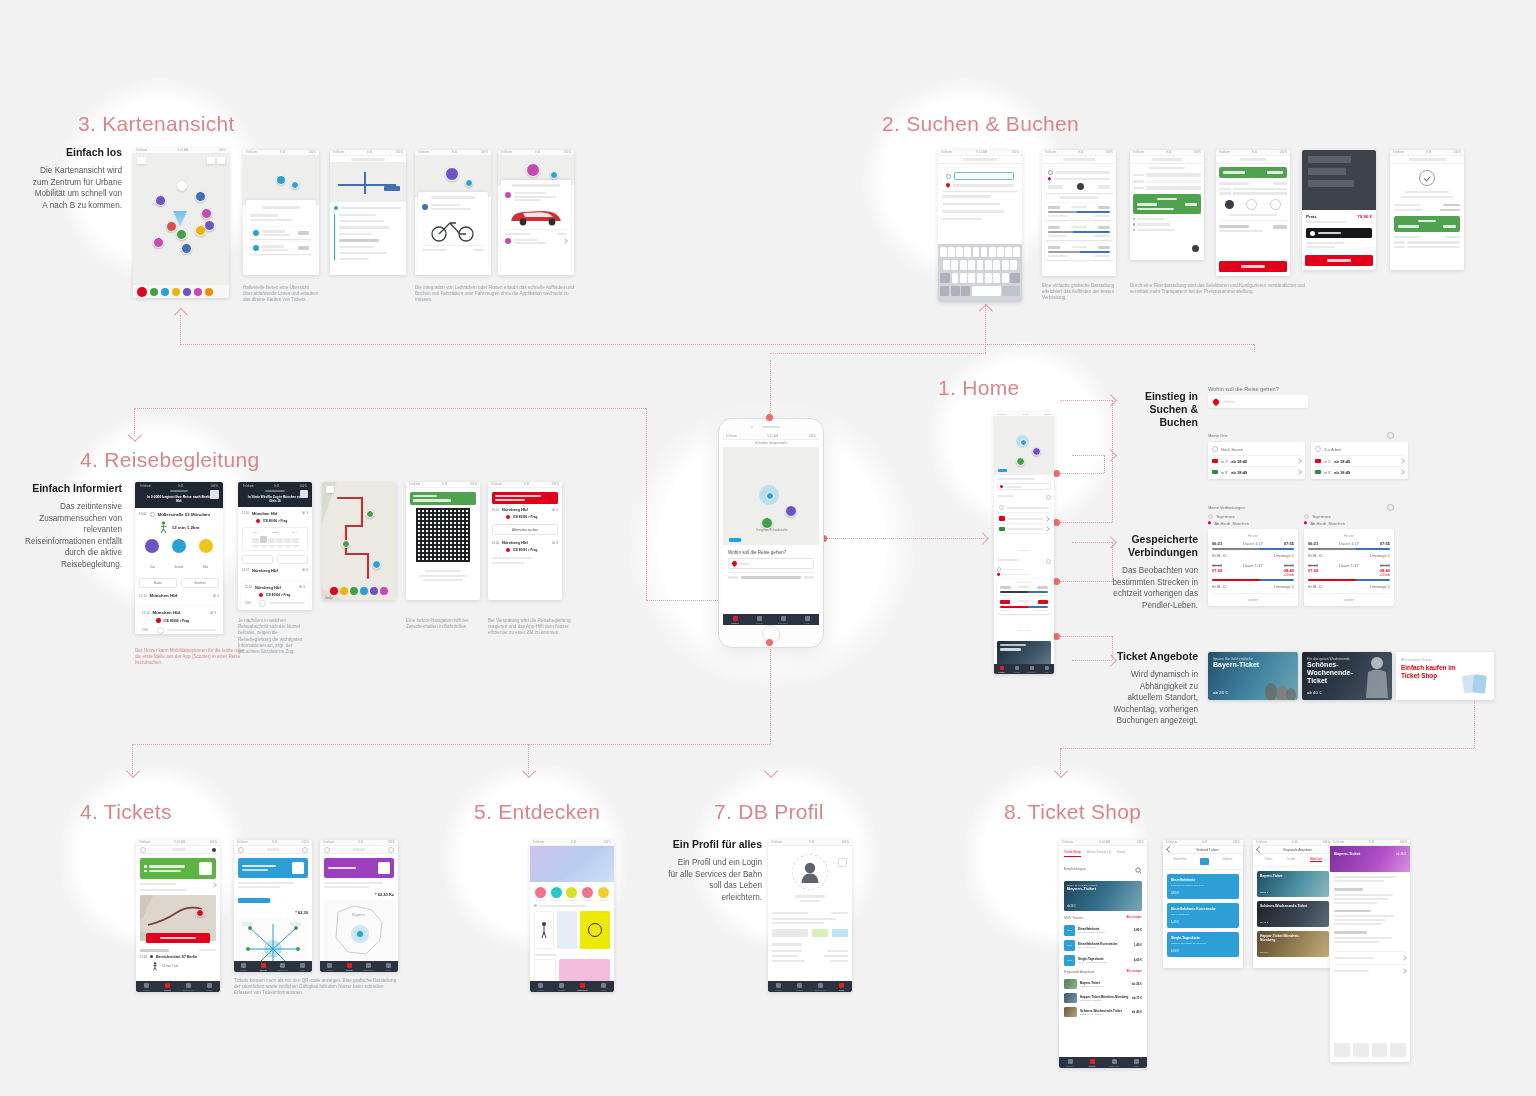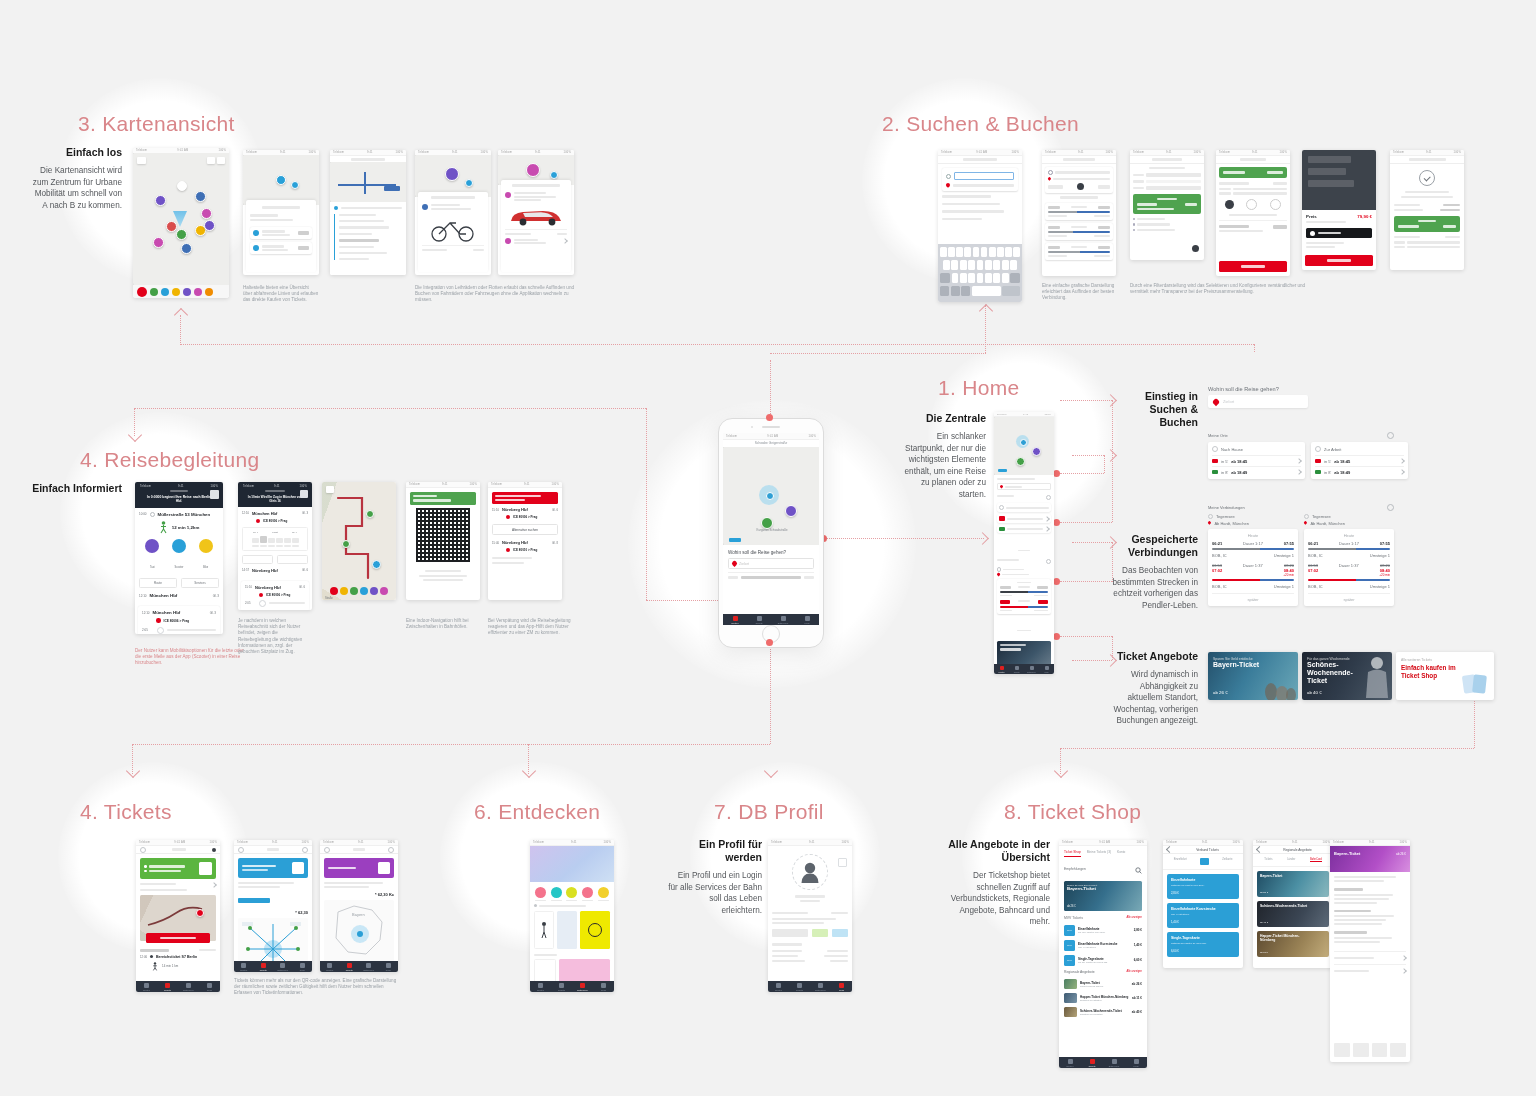--- a/index.html
+++ b/index.html
@@ -740,24 +740,20 @@
         </div>
       <div style="display:flex;gap:2px;">
           <span class="bar" style="width:16%;height:2.2px;"></span>
           <span class="bar" style="flex:1;height:2.2px;"></span>
         </div>
     </div>
   </div>
   <div class="caption" style="left:1130px;top:283px;width:180px;">Durch eine Filterdarstellung wird das Selektieren und Konfigurieren verständlicher und vermittelt mehr Transparenz bei der Preiszusammenstellung.</div>
 
   <div class="section-title" style="left:938px;top:376px;">1. Home</div>
-  <div class="blurb" style="left:896px;top:412px;width:90px;">
-    <h4>Die Zentrale</h4>
-    <p>Ein schlanker Startpunkt, der nur die wichtigsten Elemente enthält, um eine Reise zu planen oder zu starten.</p>
-  </div>
 
   <div id="hero-phone">
     <div class="cam"></div>
     <div class="speaker"></div>
     <div class="hscreen">
       <div class="statusbar" style="height:6px;">
           <span class="sb-l">Telekom</span>
           <span class="sb-c">9:41 AM</span>
           <span class="sb-r">100%</span>
         </div>
@@ -1099,20 +1095,21 @@
     </div>
     <div style="position:absolute;right:6px;bottom:7px;">
       <span style="position:absolute;right:12px;bottom:0;width:13px;height:18px;border-radius:2px;background:#cfe4f5;display:block;transform:rotate(-8deg);"></span>
       <span style="position:absolute;right:2px;bottom:0;width:13px;height:18px;border-radius:2px;background:#a9d1ec;display:block;transform:rotate(6deg);"></span>
     </div>
   </div>
 
   <div class="section-title" style="left:80px;top:448px;">4.  Reisebegleitung</div>
   <div class="blurb" style="left:18px;top:482px;width:104px;">
     <h4>Einfach Informiert</h4>
+    <p>Das zeitintensive Zusammensuchen von relevanten Reiseinformationen entfällt durch die aktive Reisebegleitung.</p>
   </div>
 
   <div class="screen" style="left:135px;top:482px;width:88px;height:152px;border-radius:2px;">
     <div style="background:#1f2733;padding:4px;">
       <div class="statusbar" style="background:transparent;border:none;height:4px;margin:-2px -2px 2px;">
           <span class="sb-l" style="color:#cfd3d7;">Telekom</span>
           <span class="sb-c" style="color:#cfd3d7;">9:41</span>
           <span class="sb-r" style="color:#cfd3d7;">100%</span>
         </div>
       <div class="bar wht" style="width:22%;height:1.8px;margin:0 auto 3px;opacity:.35;"></div>
@@ -1528,21 +1525,21 @@
           <span>Entdecken</span>
         </div>
       <div class="tb">
           <i></i>
           <span>Profil</span>
         </div>
     </div>
   </div>
   <div class="caption" style="left:234px;top:978px;width:164px;">Tickets können mehr als nur den QR-code anzeigen. Eine grafische Darstellung der räumlichen sowie zeitlichen Gültigkeit hilft dem Nutzer beim schnellen Erfassen von Ticketinformationen.</div>
 
-  <div class="section-title" style="left:474px;top:800px;">6. Entdecken</div>
+  <div class="section-title" style="left:474px;top:800px;">5. Entdecken</div>
   <div class="screen" style="left:530px;top:840px;width:84px;height:152px;border-radius:2px;">
     <div class="statusbar">
         <span class="sb-l">Telekom</span>
         <span class="sb-c">9:41</span>
         <span class="sb-r">100%</span>
       </div>
     <div style="height:36px;background:linear-gradient(140deg,#cfc3ee,#b9cdf0 55%,#cfe0f4);"></div>
     <div style="display:flex;justify-content:space-around;padding:5px 3px 3px;">
       <span style="text-align:center;">
           <span style="display:block;width:11px;height:11px;border-radius:50%;background:#f4738c;margin-bottom:1.5px;"></span>
@@ -1603,21 +1600,21 @@
         </div>
       <div class="tb">
           <i></i>
           <span>Profil</span>
         </div>
     </div>
   </div>
 
   <div class="section-title" style="left:714px;top:800px;">7. DB Profil</div>
   <div class="blurb" style="left:668px;top:838px;width:94px;">
-    <h4>Ein Profil für werden</h4>
+    <h4>Ein Profil für alles</h4>
     <p>Ein Profil und ein Login für alle Services der Bahn soll das Leben erleichtern.</p>
   </div>
   <div class="screen" style="left:768px;top:840px;width:84px;height:152px;border-radius:2px;">
     <div class="statusbar">
         <span class="sb-l">Telekom</span>
         <span class="sb-c">9:41</span>
         <span class="sb-r">100%</span>
       </div>
     <div style="padding:8px 4px 4px;text-align:center;">
       <div style="width:34px;height:34px;border-radius:50%;border:1.4px dashed #d6d9dc;margin:0 auto 5px;display:flex;align-items:center;justify-content:center;">
@@ -1670,24 +1667,20 @@
           <span>Entdecken</span>
         </div>
       <div class="tb active">
           <i></i>
           <span>Profil</span>
         </div>
     </div>
   </div>
 
   <div class="section-title" style="left:1004px;top:800px;">8. Ticket Shop</div>
-  <div class="blurb" style="left:948px;top:838px;width:102px;">
-    <h4>Alle Angebote in der Übersicht</h4>
-    <p>Der Ticketshop bietet schnellen Zugriff auf Verbundstickets, Regionale Angebote, Bahncard und mehr.</p>
-  </div>
 
   <div class="screen" style="left:1059px;top:840px;width:88px;height:228px;border-radius:2px;">
     <div class="statusbar">
         <span class="sb-l">Telekom</span>
         <span class="sb-c">9:41 AM</span>
         <span class="sb-r">100%</span>
       </div>
     <div style="display:flex;gap:6px;padding:4px 5px 3px;font-size:3.2px;">
       <span style="color:#e2001a;border-bottom:1px solid #e2001a;padding-bottom:1.5px;">Ticket Shop</span>
       <span style="color:#9aa0a6;">Meine Tickets (3)</span>

